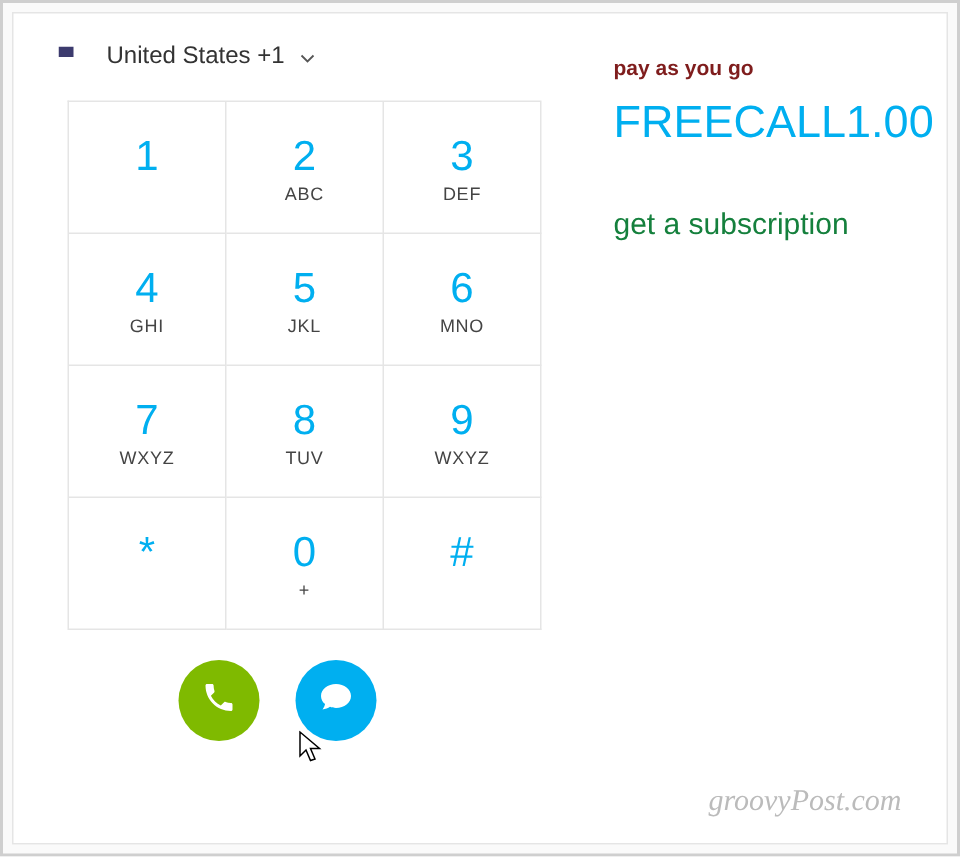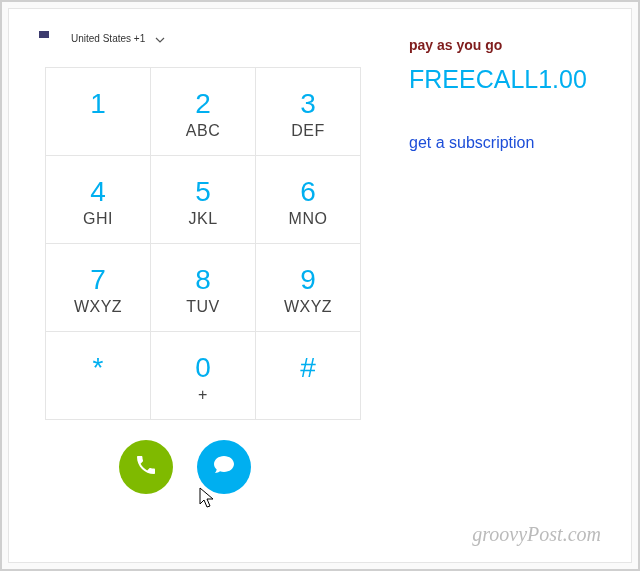--- a/index.html
+++ b/index.html
@@ -53,21 +53,21 @@
       height: 100%;
       background: repeating-linear-gradient(#b22234 0, #b22234 1.1px, #fff 1.1px, #fff 2.2px);
     }
     .flag .canton {
       position: absolute;
       top: 0; left: 0;
       width: 10px; height: 7px;
       background: #3c3b6e;
     }
     .country-label {
-      font-size: 10px;
+      font-size: 16px;
       color: #333;
     }
     .chevron {
       color: #555;
     }
     .dialpad {
       display: grid;
       grid-template-columns: repeat(3, 105px);
       grid-template-rows: repeat(4, 88px);
       border-top: 1px solid #e5e5e5;
@@ -85,21 +85,21 @@
       cursor: pointer;
       user-select: none;
     }
     .digit {
       font-size: 28px;
       font-weight: 300;
       color: #00aff0;
       line-height: 1.1;
     }
     .letters {
-      font-size: 16px;
+      font-size: 12px;
       color: #444;
       letter-spacing: 0.5px;
       margin-top: 2px;
       height: 12px;
     }
     .action-row {
       display: flex;
       gap: 24px;
       margin-top: 20px;
       padding-left: 80px;
@@ -115,30 +115,30 @@
     }
     .call-btn { background: #7fba00; }
     .chat-btn { background: #00aff0; }
     .section-label {
       font-size: 14px;
       font-weight: 600;
       color: #7f1d1d;
       margin-bottom: 12px;
     }
     .link-large {
-      font-size: 25px;
+      font-size: 30px;
       color: #00aff0;
       cursor: pointer;
       font-weight: 400;
       margin-bottom: 40px;
       display: block;
     }
     .subscription-link {
-      font-size: 16px;
-      color: #1d4ed8;
+      font-size: 20px;
+      color: #15803d;
       cursor: pointer;
       font-weight: 400;
       text-align: right;
     }
     .watermark {
       position: absolute;
       bottom: 16px;
       right: 30px;
       font-family: Liberation Serif, serif;
       font-style: italic;

